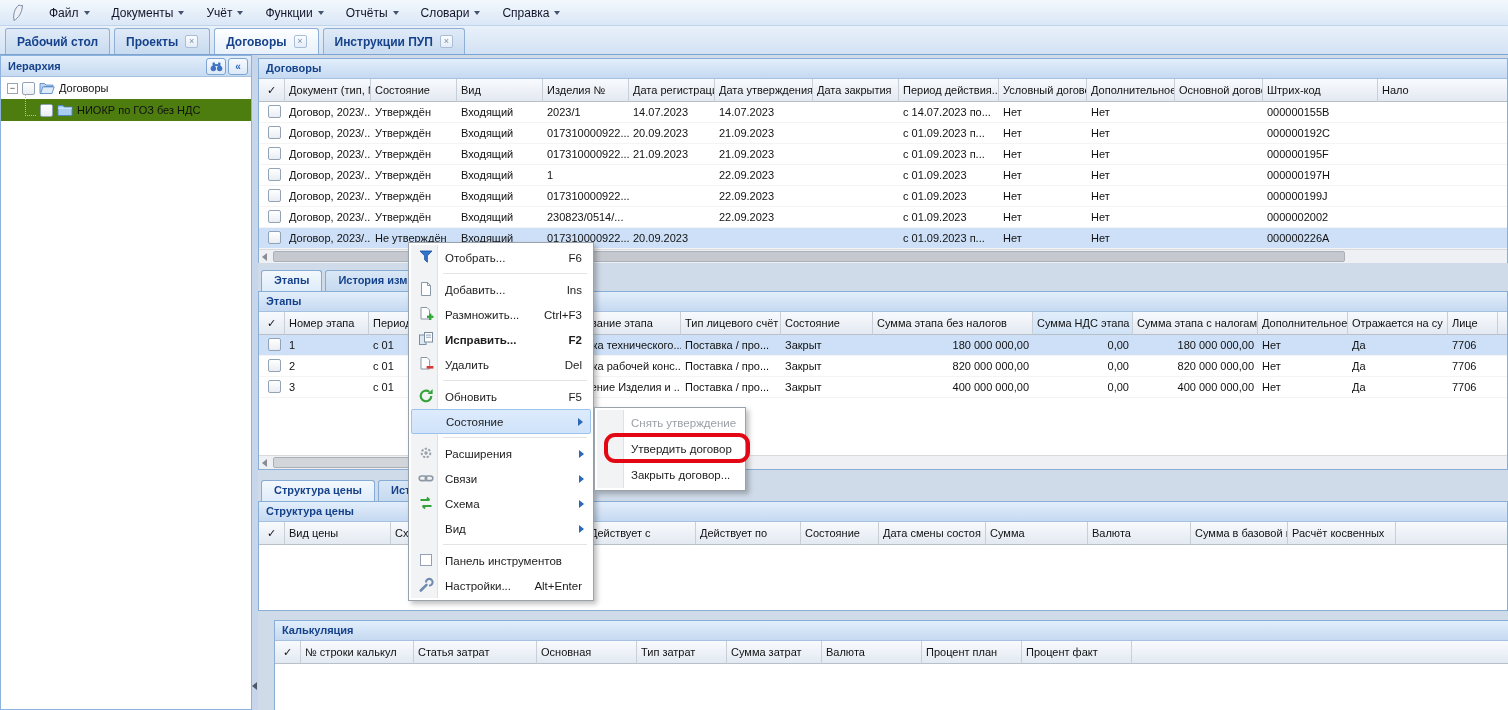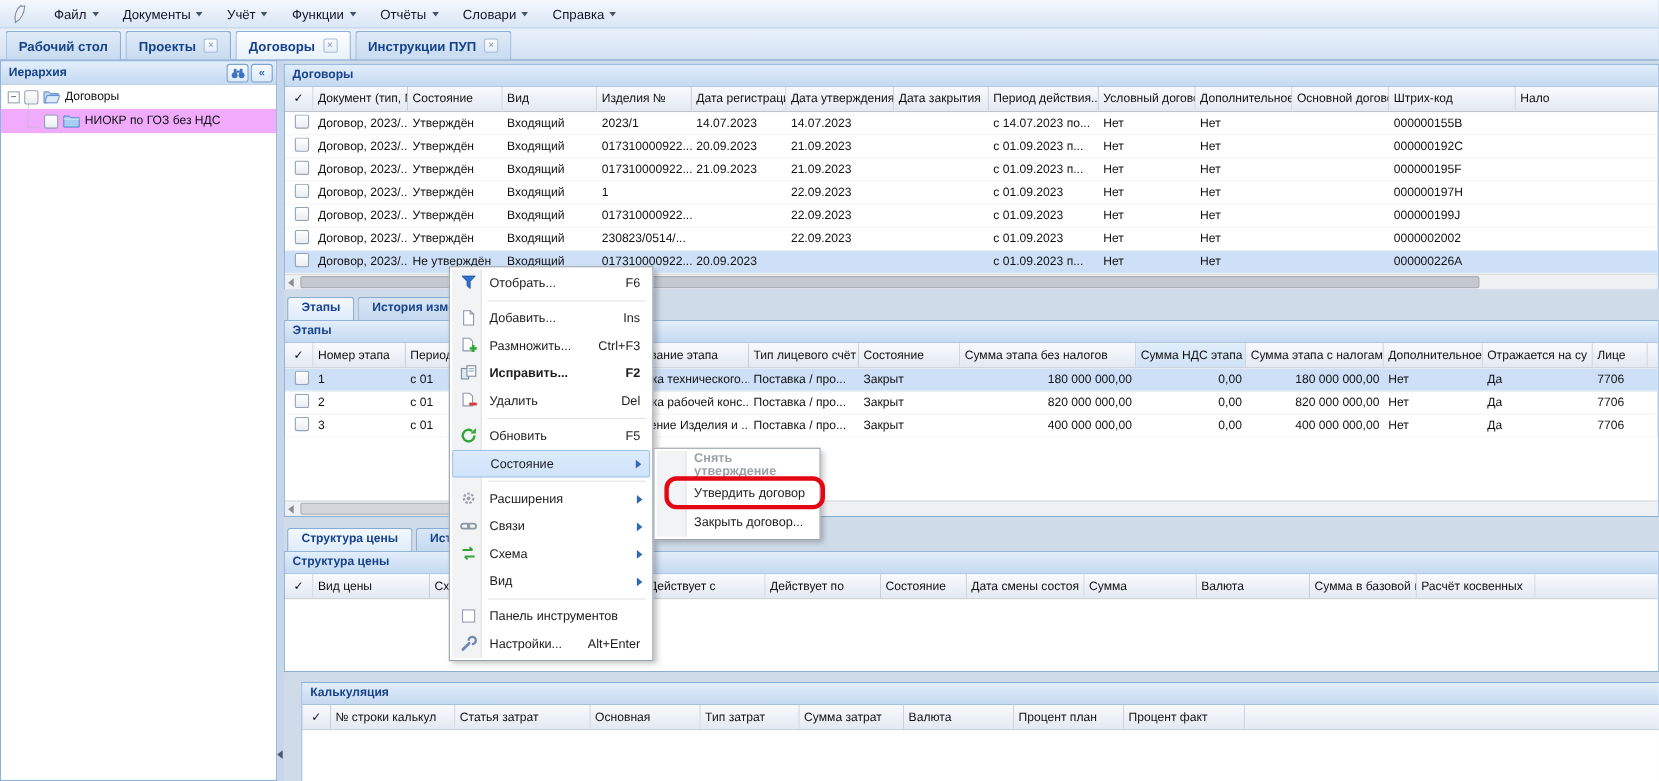--- a/index.html
+++ b/index.html
@@ -31,21 +31,21 @@
   
   .sidebar { position:absolute; left:0; top:55px; width:252px; height:655px;
     background:#fff; border:1px solid #8db2dd; }
   .side-head { height:21px; background:linear-gradient(#e3eefb,#c6daf1); border-bottom:1px solid #a6c1e0;
     display:flex; align-items:center; padding:0 3px 0 7px; color:#15428b; font-weight:bold; }
   .side-btns { margin-left:auto; display:flex; gap:2px; }
   .hbtn { width:20px; height:17px; border:1px solid #7da4d0; border-radius:3px;
     background:linear-gradient(#f6faff,#dcE9f7); font-size:10px; color:#2c68b8; font-weight:bold;
     display:flex; align-items:center; justify-content:center; padding:0; cursor:default; }
   .tnode { display:flex; align-items:center; height:22px; gap:4px; white-space:nowrap; }
-  .tnode.sel { background:#f0abfc;text-align:right; }
+  .tnode.sel { background:#4d7c0f;text-align:right; }
   .expander { width:11px; height:11px; border:1px solid #98a5b4; background:#fff; color:#333;
     font-size:9px; line-height:9px; text-align:center; flex:none; }
   .tguide { width:11px; height:100%; border-left:1px dotted #b5bcc6; border-bottom:1px dotted #b5bcc6;
     margin-bottom:11px; flex:none; }
   .cb { display:inline-block; width:13px; height:13px; background:linear-gradient(#ffffff,#e9edf2);
     border:1px solid #93a3b5; border-radius:2px; flex:none; }
   .tico { width:16px; height:14px; flex:none; }
   .tlabel { font-size:11px; }
 
   .splitter { position:absolute; left:252px; top:55px; width:6px; height:655px; background:#c7d6ea; }
@@ -94,21 +94,21 @@
   .cm-ico { position:absolute; left:7px; top:4px; width:16px; height:16px; }
   .cm-sc { margin-left:auto; padding-right:9px; }
   .cm-arrow { margin-left:auto; margin-right:7px; width:0; height:0;
     border-top:4px solid transparent; border-bottom:4px solid transparent; border-left:5px solid #2c68b8; }
   .cm-sep { height:1px; background:#e4e4e4; margin:3px 4px 3px 32px; }
 
   .submenu { position:absolute; left:594px; top:407px; width:152px; background:#fff;
     border:1px solid #9aa2ac; box-shadow:3px 3px 5px rgba(0,0,0,.25); padding:2px; z-index:55; }
   .sm-item { position:relative; height:26px; display:flex; align-items:center; padding-left:34px;
     font-size:11.5px; color:#1c1c1c; z-index:1; }
-  .sm-item.disabled { color:#9b9fa6;font-weight:bold; }
+  .sm-item.disabled { color:#9b9fa6; }
 
   .annotation { position:absolute; left:604px; top:433px; width:146px; height:30px;
     border:4px solid #e30613; border-radius:11px; z-index:60; pointer-events:none; }
 </style>
 </head>
 <body>
 
 <div class="menubar">
   <svg class="logo" viewBox="0 0 20 20">
     <path d="M11 2C6.5 5.5 5 11 6 17.5c4.5-2.5 8-8 8.5-15-1.5.3-2.8.1-3.5-.5z" fill="#eef2f8" stroke="#7c8ba3" stroke-width="1"></path>

